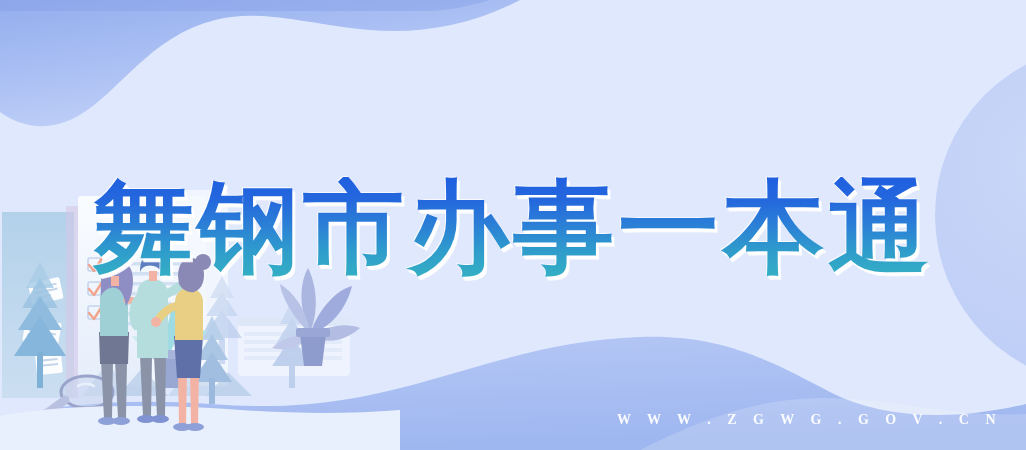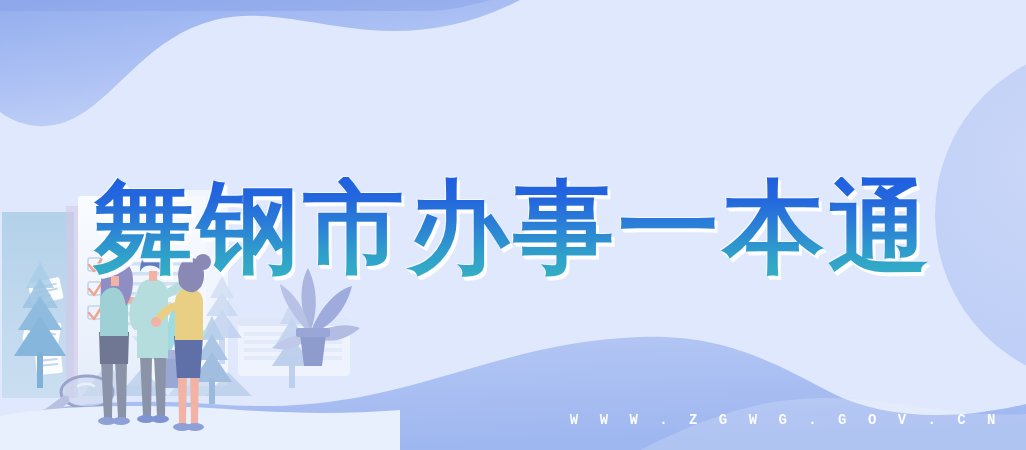--- a/index.html
+++ b/index.html
@@ -82,21 +82,21 @@
     color: #ffffff;
     transform: translate(3px, 4px);
     opacity: 0.9;
   }
 
   
   #watermark {
     position: absolute;
     right: 24px;
     bottom: 22px;
-    font-family: Liberation Mono, monospace;
+    font-family: Liberation Serif, serif;
     font-size: 14px;
     font-weight: 700;
     letter-spacing: 6.5px;
     color: #ffffff;
     opacity: 0.95;
     white-space: nowrap;
   }
 </style>
 </head>
 <body>

